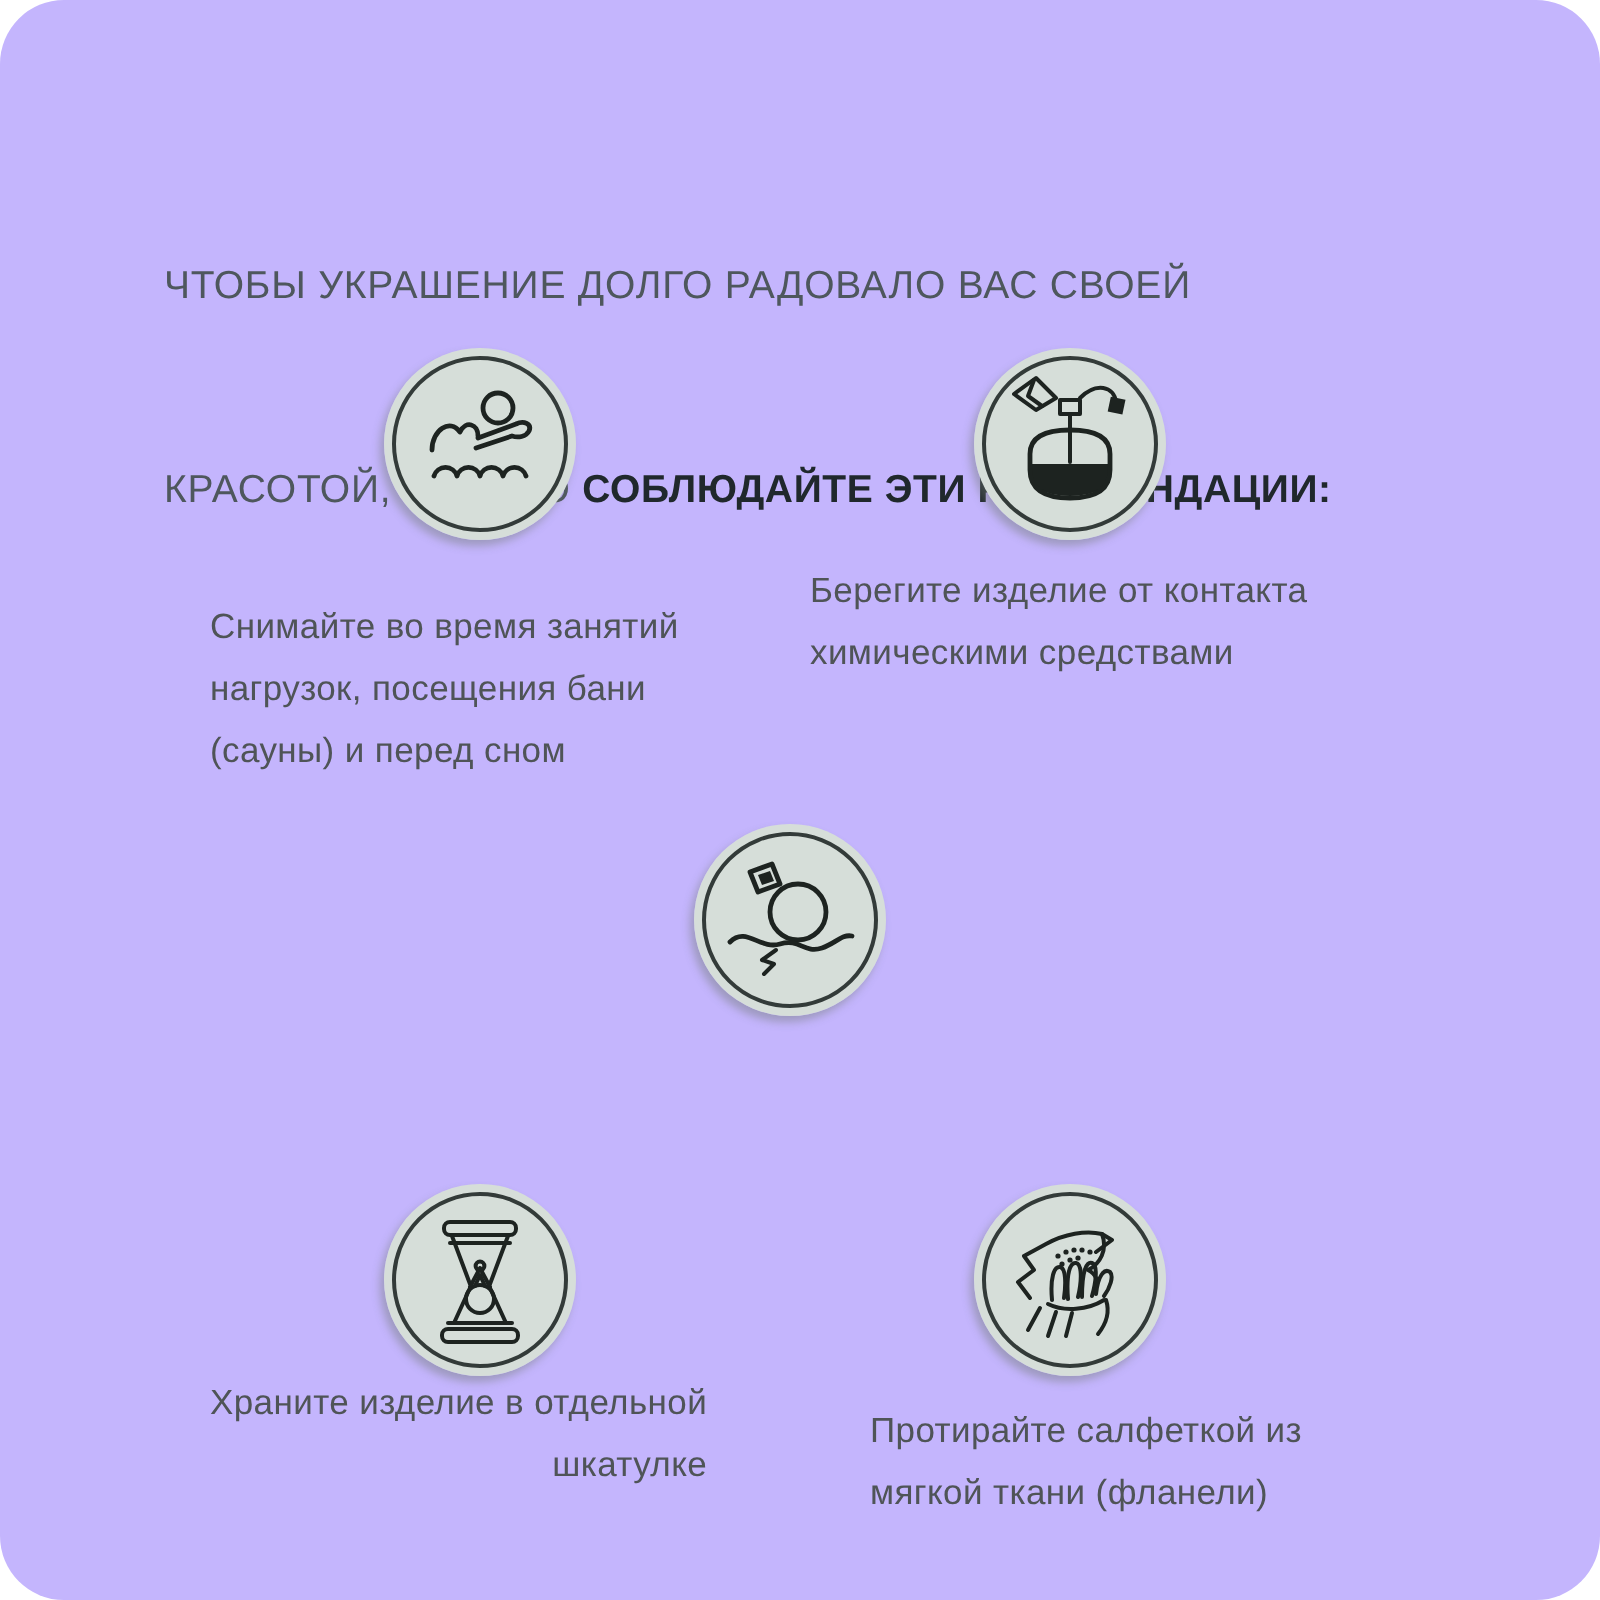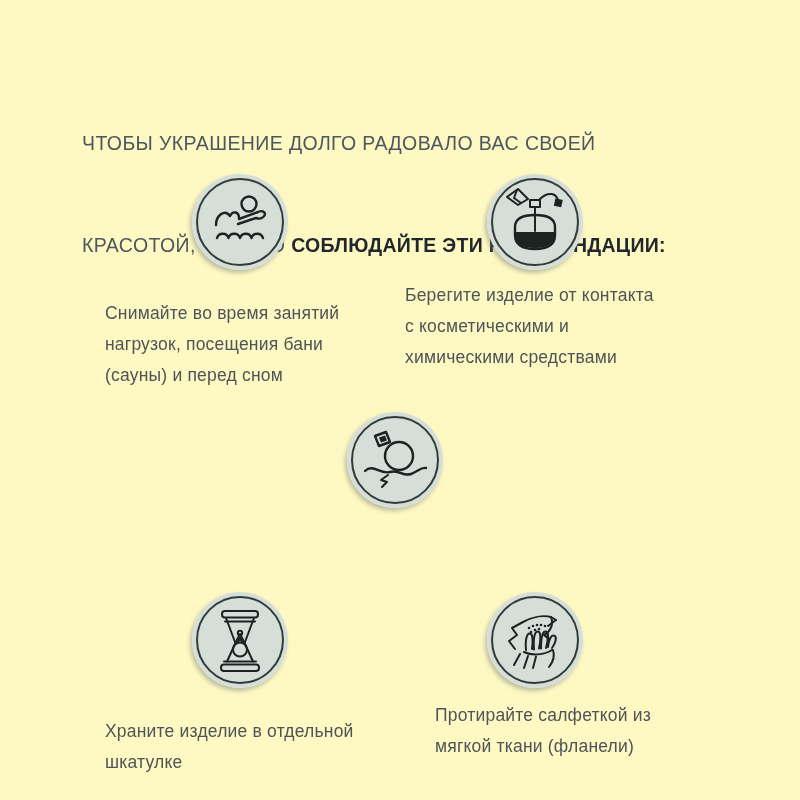--- a/index.html
+++ b/index.html
@@ -1,18 +1,18 @@
 <!DOCTYPE html>
 <html><head>
 <meta charset="utf-8">
 <style>
   html,body{margin:0;padding:0;background:#ffffff;}
   .canvas{
-    position:relative;width:800px;height:800px;background:#fef9c3;
-    font-family:"Liberation Sans", sans-serif;overflow:hidden;
+    position:relative;width:800px;height:800px;background:#c4b5fd;
+    font-family:"Liberation Sans", sans-serif;overflow:hidden;border-radius:32px;
   }
   .title{
     position:absolute;left:82px;top:58px;width:680px;
     font-size:19.5px;line-height:34px;letter-spacing:0.4px;
     color:#4e575d;font-weight:400;white-space:pre-wrap;
   }
   .title .em{font-weight:700;color:#20282c;letter-spacing:0.3px;}
   .circle-wrap{position:absolute;width:96px;height:96px;border-radius:50%;
     box-shadow:-2px 3px 4px rgba(110,120,116,0.45);}
   .circle-wrap svg{display:block;}
@@ -23,21 +23,21 @@
     position:absolute;font-size:17.5px;line-height:31px;color:#4f5457;
     letter-spacing:0.2px;font-weight:400;
   }
   .itext div{white-space:nowrap;}
   
   #c1{left:192px;top:174px;} #c2{left:487px;top:174px;}
   #c3{left:347px;top:412px;}
   #c4{left:192px;top:592px;} #c5{left:487px;top:592px;}
   #t1{left:105px;top:280px;margin-top:18px;} #t2{left:405px;top:280px;}
   #t3{left:272px;top:511px;}
-  #t4{left:105px;top:716px;} #t5{left:435px;top:656px;margin-top:44px;}
+  #t4{left:105px;top:686px;text-align:right;} #t5{left:435px;top:656px;margin-top:44px;}
 </style>
 </head>
 <body>
 
 <div class="canvas">
 
   <div class="title">
     <div>ЧТОБЫ УКРАШЕНИЕ ДОЛГО РАДОВАЛО ВАС СВОЕЙ</div>
     <div><span>КРАСОТОЙ, ПРОСТО </span><span class="em">СОБЛЮДАЙТЕ ЭТИ РЕКОМЕНДАЦИИ:</span></div>
   </div>
@@ -67,21 +67,20 @@
       <path class="ico-thin" d="M48,33 L48,57"></path>
       <path class="ico-thin" d="M43,33 L43,26 L53,26 L53,33 Z"></path>
       <path class="ico-thin" d="M41,25 L31,15 L20,23 L31,31 Z"></path>
       <path class="ico-thin" d="M30,16 L27,24 L34,29"></path>
       <path class="ico-thin" d="M53,25 C61,17 70,19 71,27"></path>
       <rect class="fill" x="67.5" y="25" width="7.5" height="7.5" transform="rotate(12 71 29)"></rect>
     </svg>
   </div>
   <div class="itext" id="t2">
     <div>Берегите изделие от контакта</div>
-    <div>с косметическими и</div>
     <div>химическими средствами</div>
   </div>
 
   <div class="circle-wrap" id="c3">
     <svg viewBox="0 0 96 96" width="96" height="96">
       <circle cx="48" cy="48" r="48" fill="#d6ded9"></circle>
       <circle cx="48" cy="48" r="43" fill="none" stroke="#333b39" stroke-width="2"></circle>
       <circle class="ico" cx="52" cy="44" r="14"></circle>
       <path class="ico" d="M28,24 L39,20 L43,30 L32,34 Z"></path>
       <path class="fill" d="M32,25.5 L38,23.5 L40,28.5 L34,30.5 Z"></path>

